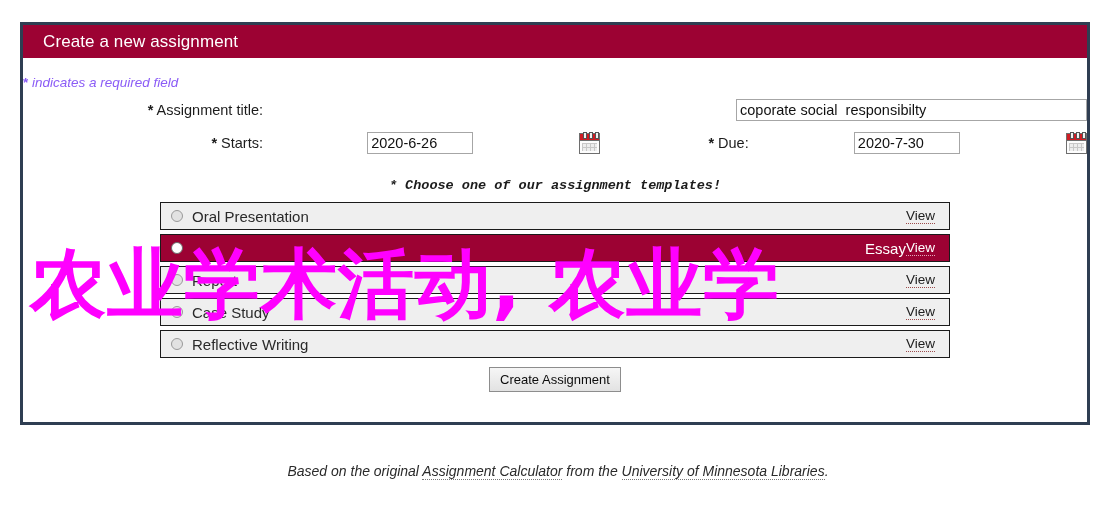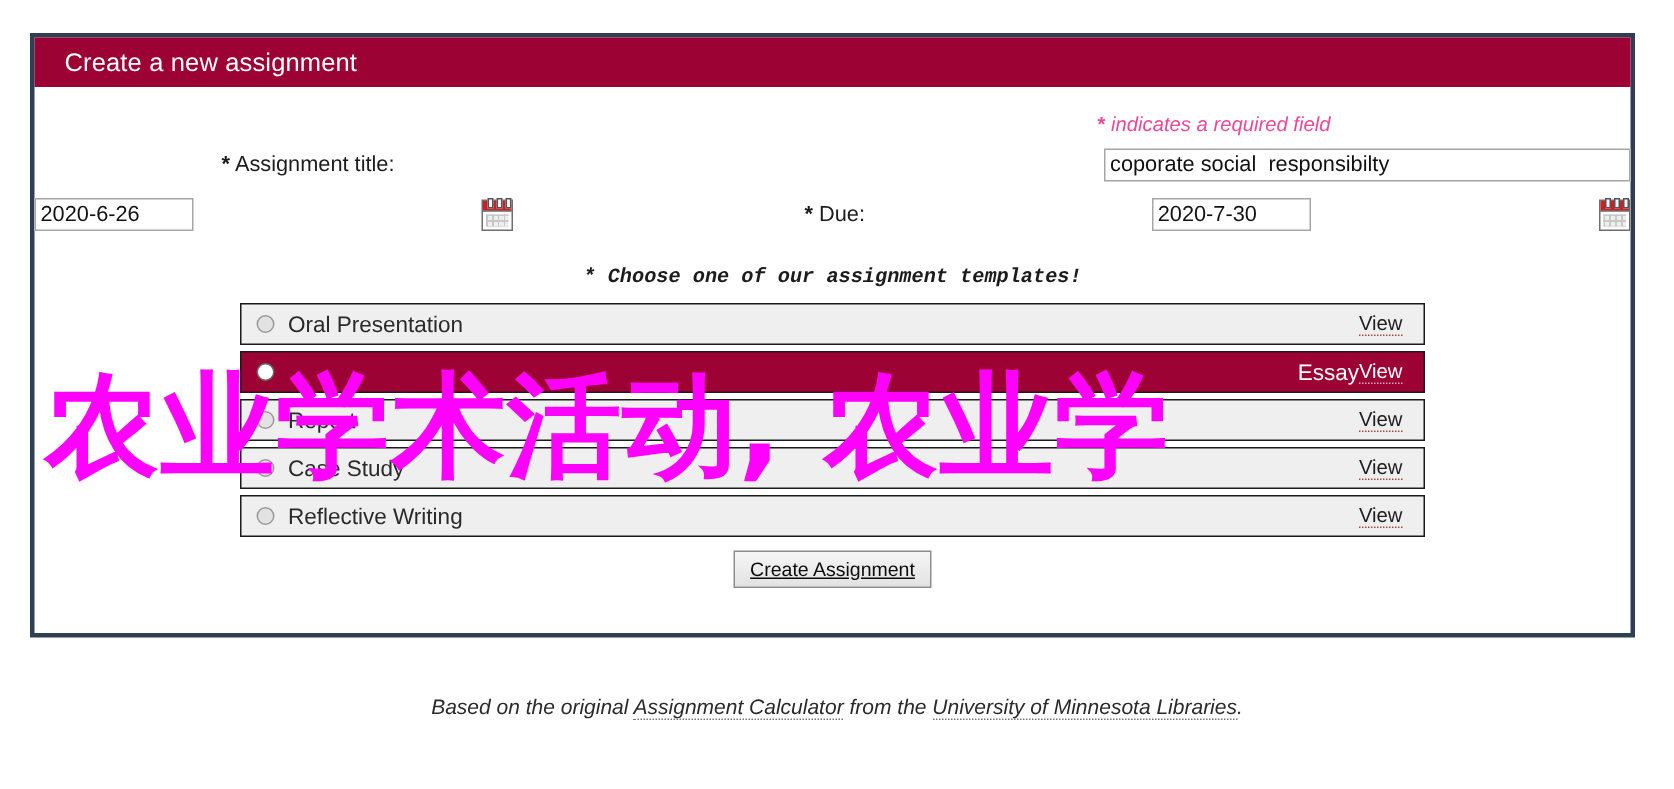--- a/index.html
+++ b/index.html
@@ -40,24 +40,24 @@
     box-sizing: border-box;
     letter-spacing: 0.1px;
   }
 
   #panel-body {
     position: relative;
     padding: 0;
   }
 
   .required-note {
-    text-align: right;
+    text-align: left;
     font-style: italic;
     font-size: 13.5px;
-    color: #ec4899;
+    color: #8b5cf6;
     padding-top: 17px;
     padding-right: 200px;
   }
   .required-note .star { font-style: normal; font-weight: bold; }
 
   
   .form-row {
     display: flex;
     align-items: center;
     justify-content: space-between;
@@ -197,21 +197,20 @@
     margin-top: 9px;
   }
   #create-assignment-button {
     font-family: "Liberation Sans", sans-serif;
     font-size: 13px;
     color: #0c0c0c;
     background: linear-gradient(to bottom, #f6f6f6, #e2e2e2);
     border: 1px solid #8d8d8d;
     padding: 4px 10px;
     cursor: pointer;
-    text-decoration: underline;
   }
 
   
   #footer {
     position: absolute;
     left: 0;
     top: 463px;
     width: 1116px;
     text-align: center;
     font-style: italic;
@@ -255,20 +254,23 @@
     </div>
 
     <div class="form-row row-title">
       <div class="field-label">
         <span class="star">*</span><span> Assignment title:</span>
       </div>
       <input id="assignment-title-input" class="text-input" type="text" value="coporate social  responsibilty" style="">
     </div>
 
     <div class="form-row row-dates">
+      <div class="field-label starts-label">
+        <span class="star">*</span><span> Starts:</span>
+      </div>
       <input class="text-input date-input" type="text" value="2020-6-26" style="">
       <span class="cal-icon">
         <span class="cal-top">
             <i></i>
             <i></i>
             <i></i>
           </span>
         <span class="cal-grid"></span>
       </span>
 

